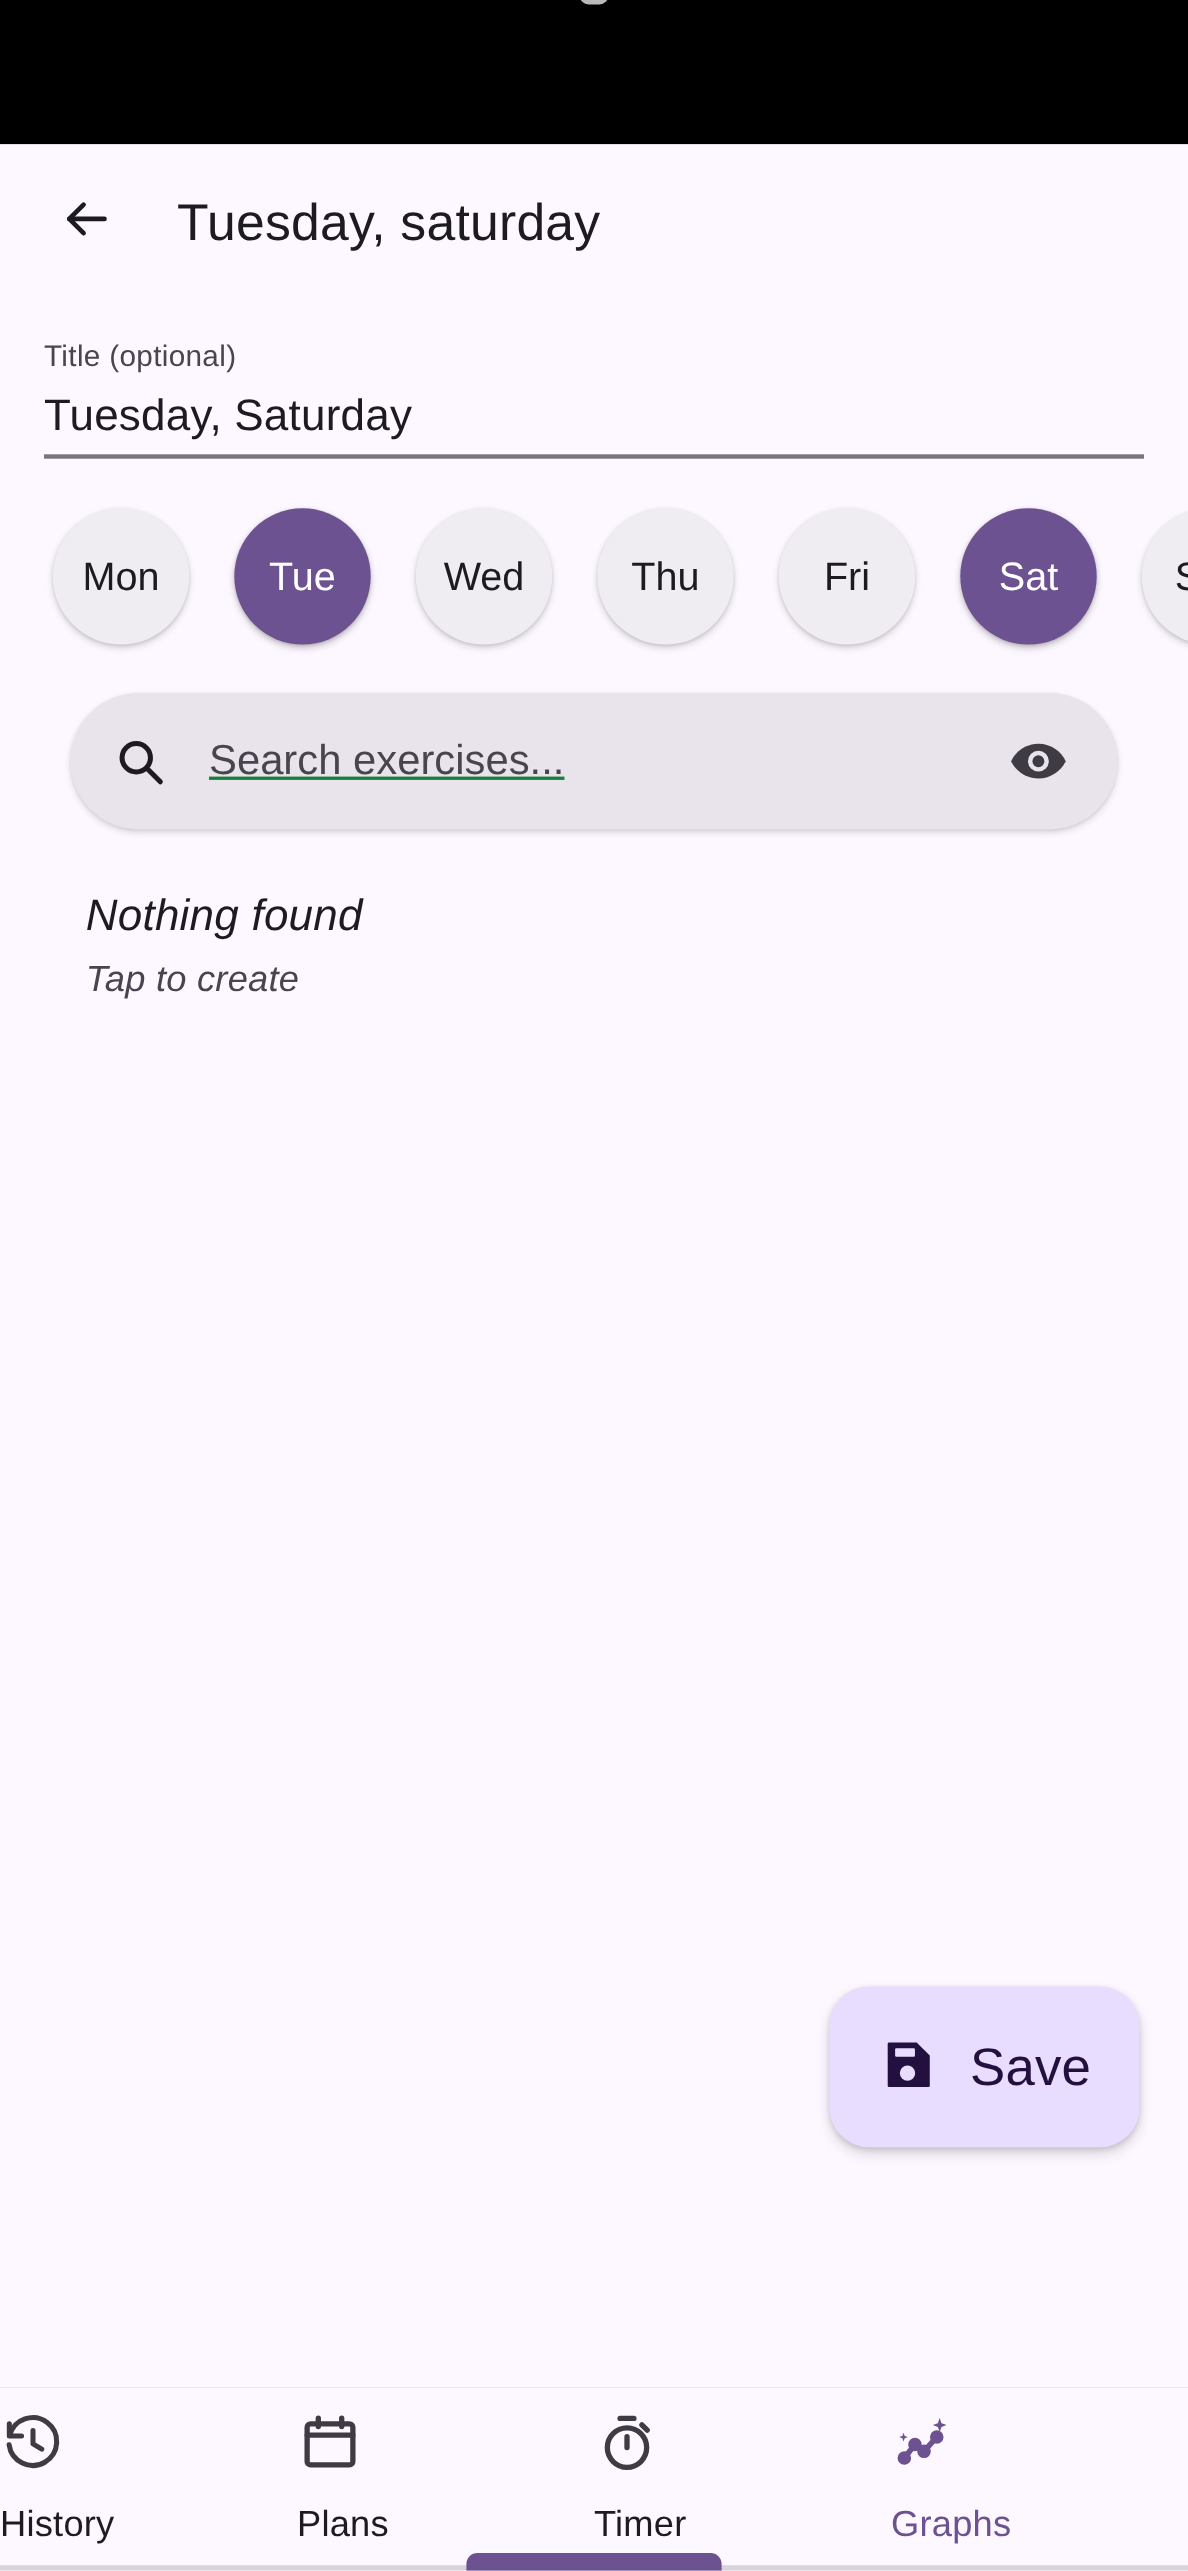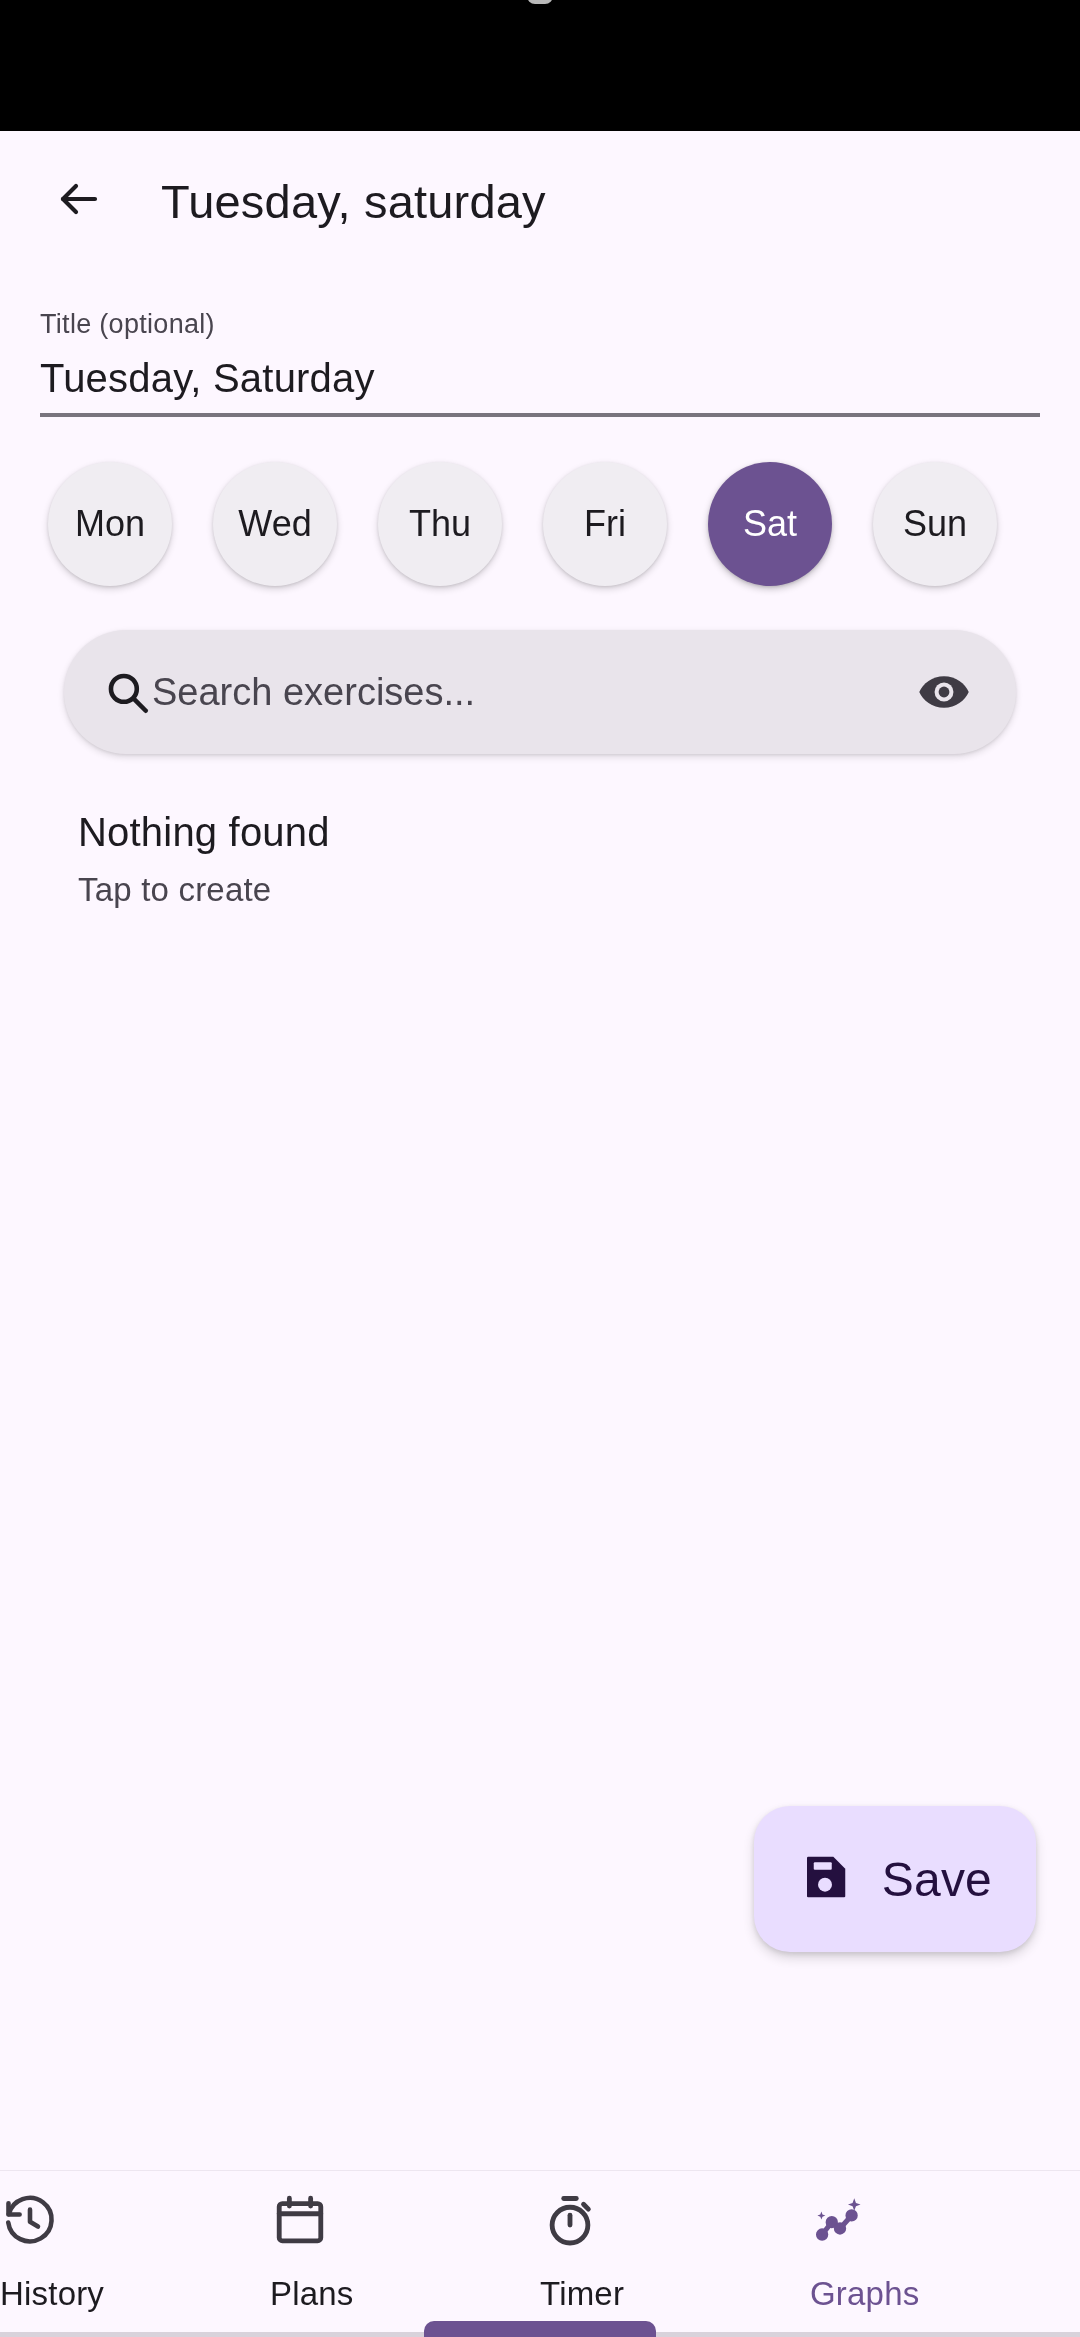--- a/index.html
+++ b/index.html
@@ -88,33 +88,33 @@
     background: #E9E4EB;
     display: flex; align-items: center;
     padding: 0 40px 0 38px;
     box-shadow: 0 3px 7px rgba(0,0,0,0.13), 0 1px 3px rgba(0,0,0,0.08);
     cursor: text;
   }
   .search-icon { width: 50px; height: 50px; flex: none; }
   .search-input {
     flex: 1 1 auto; border: 0; outline: 0; background: transparent;
     font-family: "Liberation Sans", sans-serif;
-    font-size: 38px; color: #1d4ed8;
-    padding: 0;
+    font-size: 38px; color: #15803d;
+    margin-left: 38px; padding: 0; text-decoration: underline;
   }
   .search-input::placeholder { color: #49454F; opacity: 1; }
   .eye-btn {
     width: 64px; height: 64px; flex: none; cursor: pointer;
     display: flex; align-items: center; justify-content: center;
   }
   .eye-btn svg { width: 54px; height: 54px; }
 
   
   .results { flex: 1 1 auto; padding: 56px 78px 0 78px; position: relative; }
-  .empty-item { cursor: pointer; display: block; }
+  .empty-item { cursor: pointer; display: block; font-style: italic; }
   .empty-title {
     font-size: 40px; color: #1D1B20; display: block;
     letter-spacing: .2px;
   }
   .empty-sub {
     font-size: 33px; color: #49454F; display: block;
     margin-top: 16px; letter-spacing: .2px;
   }
 
   
@@ -189,20 +189,23 @@
   </div>
 
   <div class="title-field">
     <span class="title-label">Title (optional)</span>
     <span class="title-value">Tuesday, Saturday</span>
   </div>
 
   <div class="days-row">
     <div class="day-chip">
       <span>Mon</span>
+    </div>
+    <div class="day-chip selected">
+      <span>Tue</span>
     </div>
     <div class="day-chip">
       <span>Wed</span>
     </div>
     <div class="day-chip">
       <span>Thu</span>
     </div>
     <div class="day-chip">
       <span>Fri</span>
     </div>

